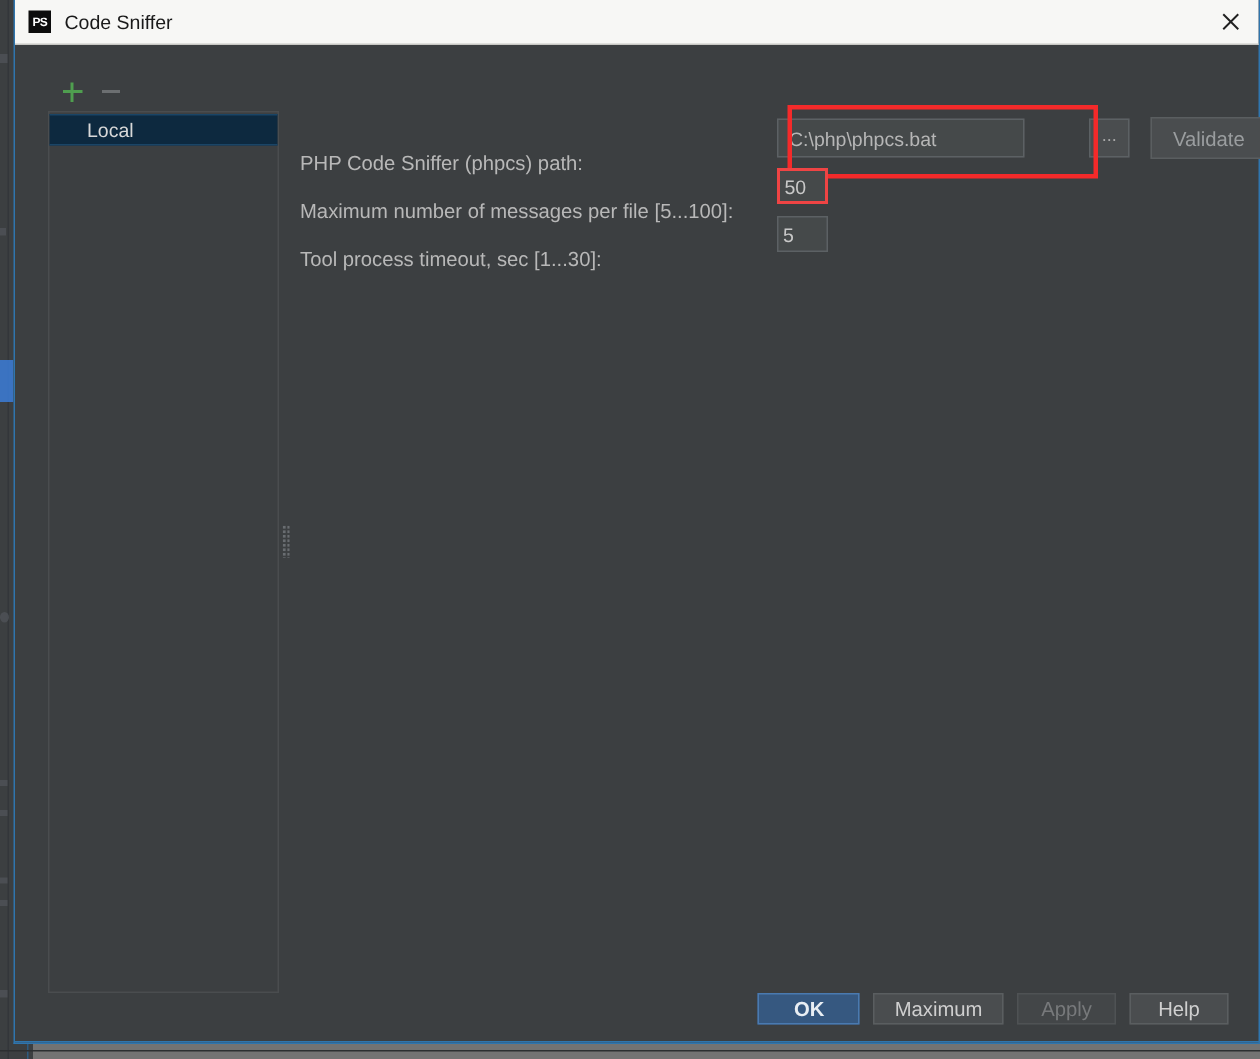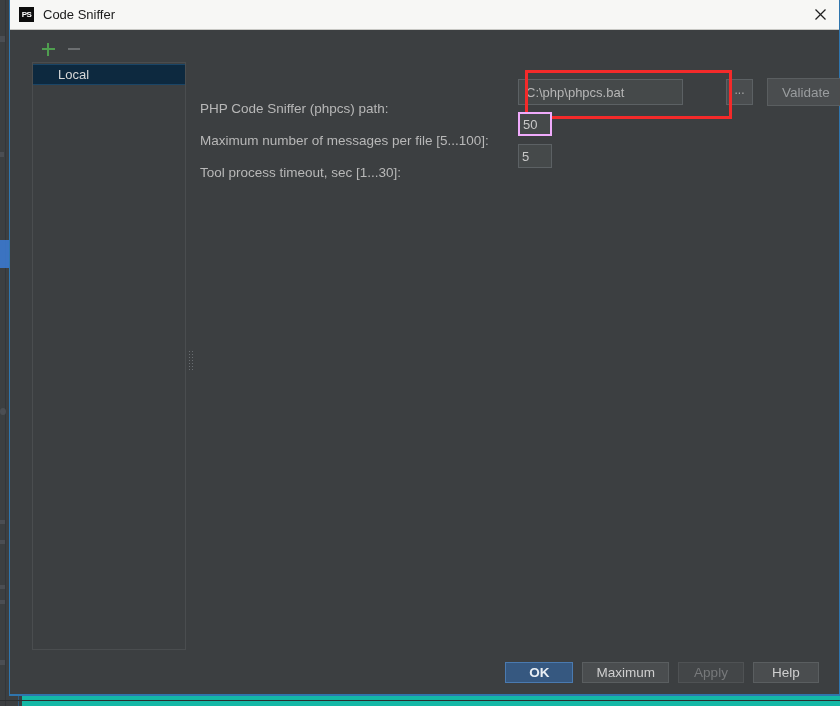--- a/index.html
+++ b/index.html
@@ -9,21 +9,21 @@
     height: 706px;
     overflow: hidden;
     font-family: "Liberation Sans", sans-serif;
   }
 
   
   #root {
     position: relative;
     width: 840px;
     height: 706px;
-    background: #14b8a6;
+    background: #737373;
   }
   .ide-strip {
     position: absolute;
     left: 0; top: 0;
     width: 22px; height: 706px;
     background: #3c3f41;
   }
   .ide-strip-line {
     position: absolute;
     left: 18px; top: 0;
@@ -110,21 +110,21 @@
 
   
   .dlg-body {
     flex: 1 1 auto;
     position: relative;
   }
 
   
   .left-col {
     position: absolute;
-    left: 22px; top: 8px;
+    left: 22px; top: 20px;
     width: 154px;
   }
   .list-toolbar {
     height: 22px;
     display: flex;
     align-items: center;
     gap: 10px;
     padding-left: 8px;
   }
   .tb-btn {
@@ -258,21 +258,21 @@
     height: 24px;
     background: #45494a;
     border: 1px solid #5c6164;
     color: #c8c8c8;
     font-size: 13px;
     padding: 0 3px;
     font-family: "Liberation Sans", sans-serif;
     outline: none;
   }
   .num-field.focused {
-    border: 2px solid #f0abfc;
+    border: 2px solid #ef4444;
     background: #45494a;
   }
   .num-wrap { display: flex; align-items: center; }
 
   
   .annotation {
     position: absolute;
     left: 325px;
     top: -6px;
     width: 207px;

